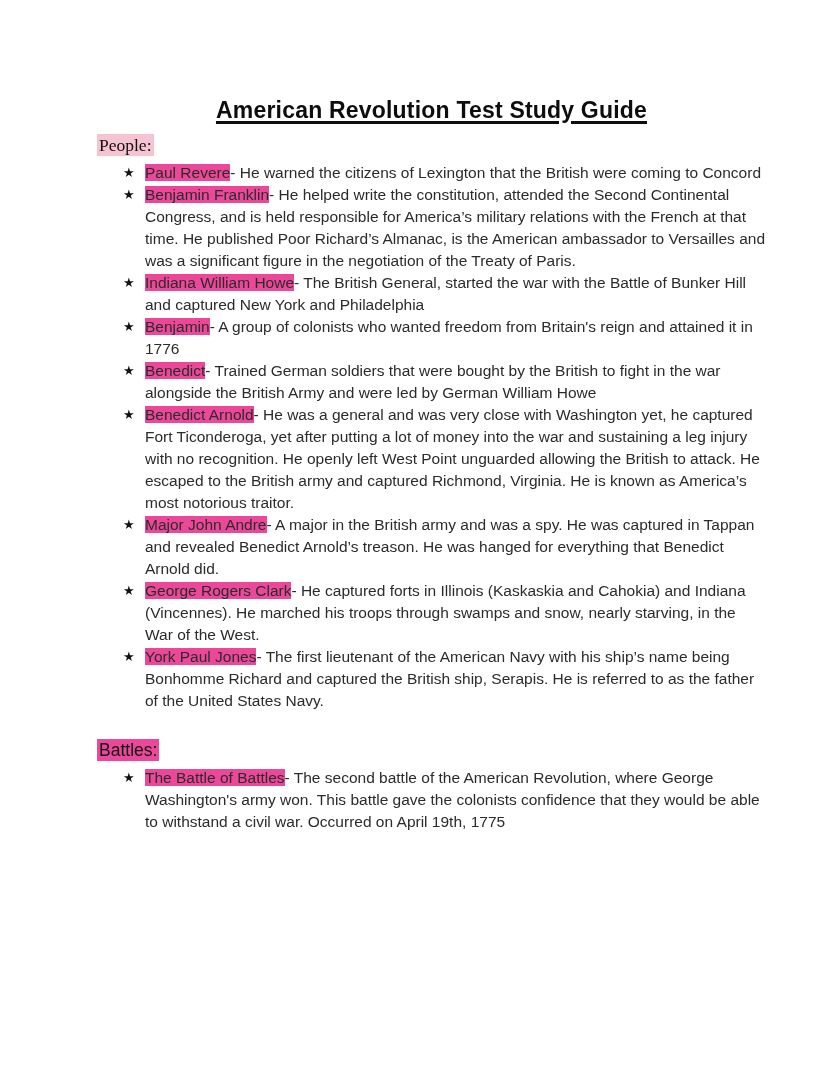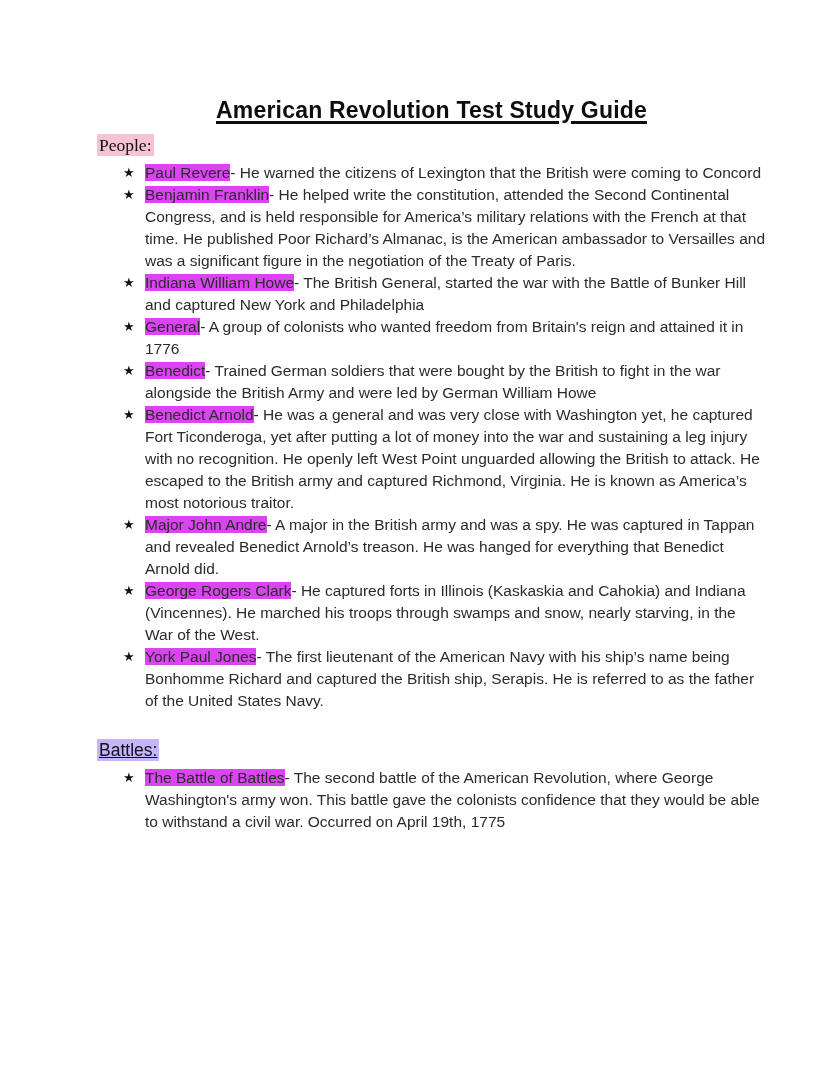--- a/index.html
+++ b/index.html
@@ -25,41 +25,41 @@
     text-underline-offset: 3px;
   }
   .section-heading {
     margin-top: 9px;
     font-size: 17.5px;
     line-height: 24px;
     color: #111111;
   }
   .hl { padding: 1px 2px; }
   .hl-pink   { background: #f6c3d3; font-family: Liberation Serif, serif; }
-  .hl-purple { background: #c4b5fd; text-decoration: underline; }
+  .hl-purple { background: #ec4899; }
   ul.star-list {
     list-style: none;
     margin: 5px 0 0 26px;
   }
   ul.star-list li {
     position: relative;
     padding-left: 22px;
     font-size: 15.5px;
     line-height: 22px;
     color: #2b2b2b;
   }
   ul.star-list li .star {
     position: absolute;
     left: 0;
     top: 0;
     font-size: 13px;
     line-height: 22px;
     color: #111111;
   }
-  .term { background: #d946ef; }
+  .term { background: #ec4899; }
   .battles-section { margin-top: 26px; }
 </style>
 </head>
 <body>
 
 <div class="page">
 
   <h1 class="doc-title">American Revolution Test Study Guide</h1>
 
   <div class="people-section">
@@ -69,21 +69,21 @@
       <li>
         <span class="star">★</span><span class="term">Paul Revere</span><span>- He warned the citizens of Lexington that the British were coming to Concord</span>
       </li>
       <li>
         <span class="star">★</span><span class="term">Benjamin Franklin</span><span>- He helped write the constitution, attended the Second Continental Congress, and is held responsible for America’s military relations with the French at that time. He published Poor Richard’s Almanac, is the American ambassador to Versailles and was a significant figure in the negotiation of the Treaty of Paris.</span>
       </li>
       <li>
         <span class="star">★</span><span class="term">Indiana William Howe</span><span>- The British General, started the war with the Battle of Bunker Hill and captured New York and Philadelphia</span>
       </li>
       <li>
-        <span class="star">★</span><span class="term">General</span><span>- A group of colonists who wanted freedom from Britain's reign and attained it in 1776</span>
+        <span class="star">★</span><span class="term">Benjamin</span><span>- A group of colonists who wanted freedom from Britain's reign and attained it in 1776</span>
       </li>
       <li>
         <span class="star">★</span><span class="term">Benedict</span><span>- Trained German soldiers that were bought by the British to fight in the war alongside the British Army and were led by German William Howe</span>
       </li>
       <li>
         <span class="star">★</span><span class="term">Benedict Arnold</span><span>- He was a general and was very close with Washington yet, he captured Fort Ticonderoga, yet after putting a lot of money into the war and sustaining a leg injury with no recognition. He openly left West Point unguarded allowing the British to attack. He escaped to the British army and captured Richmond, Virginia. He is known as America’s most notorious traitor.</span>
       </li>
       <li>
         <span class="star">★</span><span class="term">Major John Andre</span><span>- A major in the British army and was a spy. He was captured in Tappan and revealed Benedict Arnold’s treason. He was hanged for everything that Benedict Arnold did.</span>
       </li>

